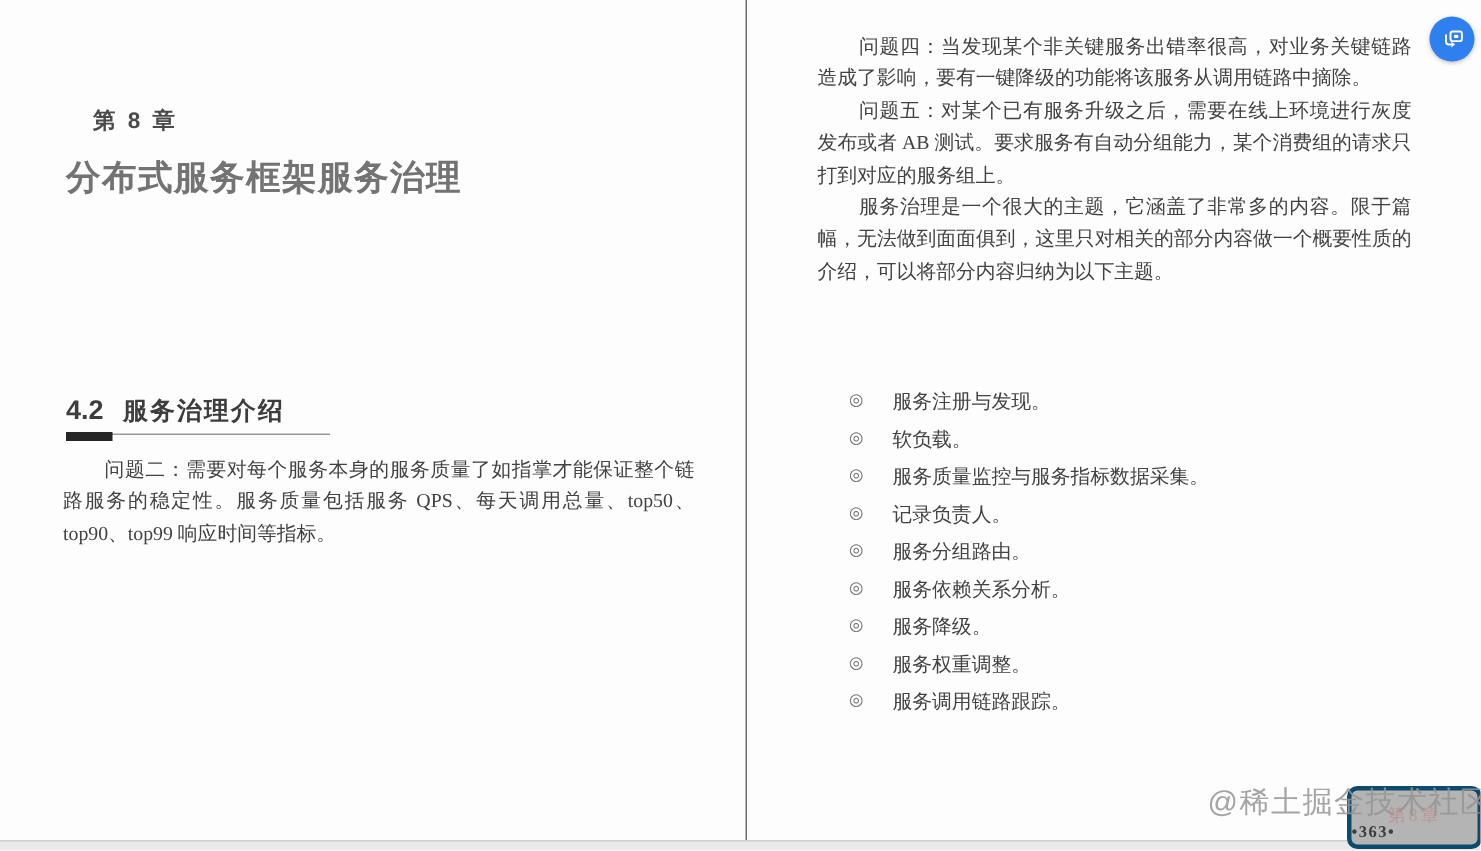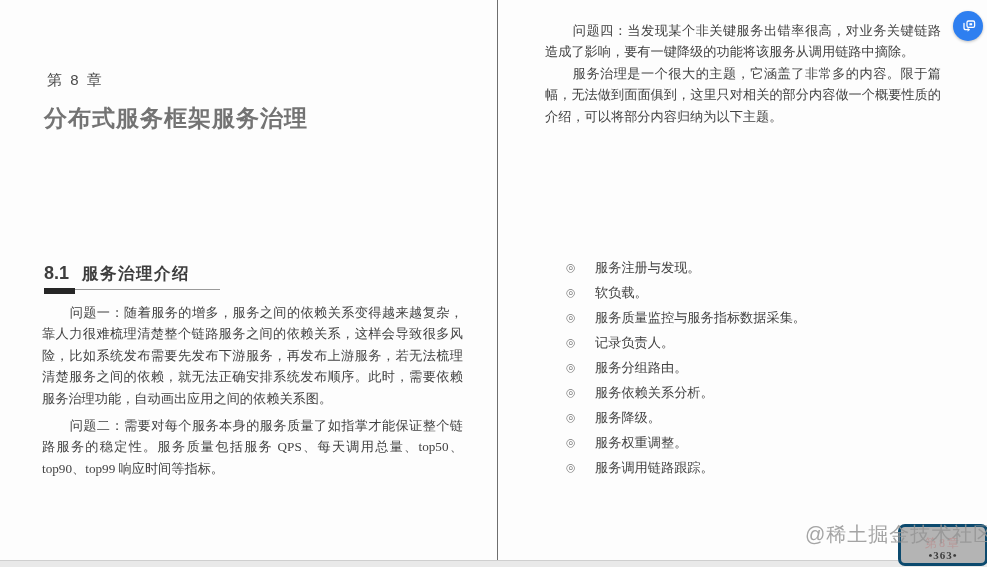--- a/index.html
+++ b/index.html
@@ -14,23 +14,23 @@
     position:absolute; left:497px; top:0; width:1px; height:561px;
     background:#6e6e6e;
   }
   .bottom-strip {
     position:absolute; left:0; right:0; bottom:0; height:6px;
     background:#e9e9e9; border-top:1px solid #cfcfcf;
   }
 
   
   .chapter-label {
-    position:absolute; left:47px; top:71px;
+    position:absolute; left:62px; top:71px;
     font-family:"Liberation Sans","DejaVu Sans",sans-serif;
-    font-size:15px; font-weight:400; color:#4a4a4a; letter-spacing:2px;
+    font-size:15px; font-weight:700; color:#4a4a4a; letter-spacing:2px;
   }
   .chapter-title {
     position:absolute; left:44px; top:103px;
     font-family:"Liberation Sans","DejaVu Sans",sans-serif;
     font-size:23px; font-weight:700; color:#737373; letter-spacing:1px;
   }
   .section-heading {
     position:absolute; left:44px; top:263px; width:176px;
     border-bottom:1px solid #9a9a9a; padding-bottom:4px;
     font-family:"Liberation Sans","DejaVu Sans",sans-serif;
@@ -68,21 +68,21 @@
   
   .footer-badge {
     position:absolute; left:898px; top:524px; width:84px; height:36px;
     background:#b4b4b4; border:3px solid #0c4a6e; border-radius:7px; z-index:2;
   }
   .badge-faint {
     position:absolute; top:8px; left:0; width:100%; text-align:center;
     font-size:12px; color:rgba(190,115,115,0.45); letter-spacing:2px;
   }
   .badge-page-number {
-    position:absolute; bottom:2px; left:0; width:100%; text-align:center;
+    position:absolute; bottom:2px; left:0; width:100%; 
     font-size:11px; font-weight:700; color:#3d3d3d; letter-spacing:1px;
   }
   .watermark {
     position:absolute; left:805px; top:521px; z-index:5;
     font-family:"Liberation Sans","DejaVu Sans",sans-serif;
     font-size:20px; color:rgba(148,148,148,0.85); letter-spacing:1px;
     white-space:nowrap;
   }
   .float-btn {
     position:absolute; left:953px; top:11px; width:30px; height:30px;
@@ -95,36 +95,36 @@
 </head>
 <body>
 
 <div class="spread">
 
   <div>
     <div class="chapter-label">第 8 章</div>
     <h1 class="chapter-title" style="margin:0;">分布式服务框架服务治理</h1>
 
     <div class="section-heading">
-      <span class="section-number">8.1</span><span class="section-title">服务治理介绍</span>
+      <span class="section-number">4.2</span><span class="section-title">服务治理介绍</span>
     </div>
     <div class="section-bar"></div>
 
     <div class="left-body">
-      <p>问题一：随着服务的增多，服务之间的依赖关系变得越来越复杂，靠人力很难梳理清楚整个链路服务之间的依赖关系，这样会导致很多风险，比如系统发布需要先发布下游服务，再发布上游服务，若无法梳理清楚服务之间的依赖，就无法正确安排系统发布顺序。此时，需要依赖服务治理功能，自动画出应用之间的依赖关系图。</p>
       <p>问题二：需要对每个服务本身的服务质量了如指掌才能保证整个链路服务的稳定性。服务质量包括服务 QPS、每天调用总量、top50、top90、top99 响应时间等指标。</p>
 
     </div>
   </div>
 
   <div class="page-divider"></div>
 
   <div>
     <div class="right-body">
       <p>问题四：当发现某个非关键服务出错率很高，对业务关键链路造成了影响，要有一键降级的功能将该服务从调用链路中摘除。</p>
+      <p>问题五：对某个已有服务升级之后，需要在线上环境进行灰度发布或者 AB 测试。要求服务有自动分组能力，某个消费组的请求只打到对应的服务组上。</p>
       <p>服务治理是一个很大的主题，它涵盖了非常多的内容。限于篇幅，无法做到面面俱到，这里只对相关的部分内容做一个概要性质的介绍，可以将部分内容归纳为以下主题。</p>
     </div>
 
     <div class="bullet-list">
       <div class="bullet-item">
         <span class="bullet-glyph">◎</span>
         <span>服务注册与发现。</span>
       </div>
       <div class="bullet-item">
         <span class="bullet-glyph">◎</span>

